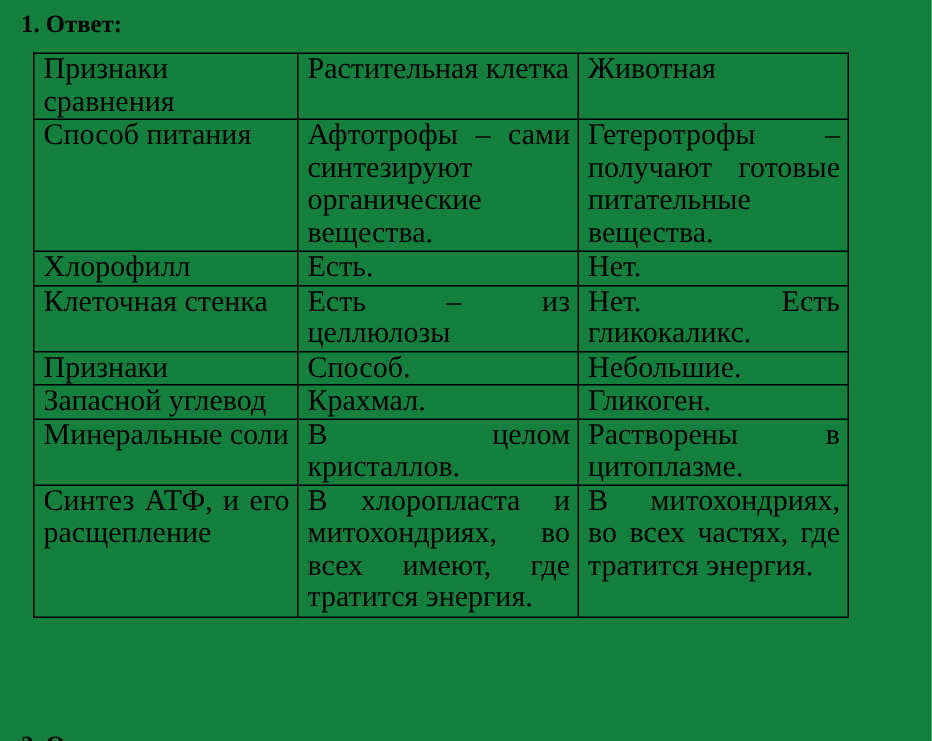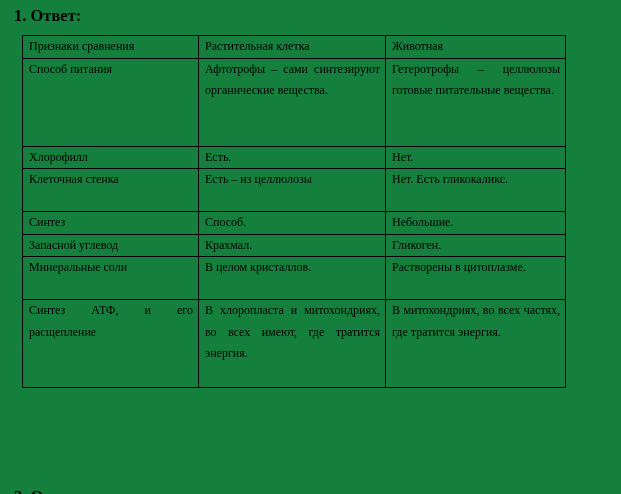--- a/index.html
+++ b/index.html
@@ -23,21 +23,21 @@
     font-weight: bold;
     white-space: nowrap;
   }
   table.cmp {
     position: absolute;
     left: 22px;
     top: 35px;
     width: 543px;
     border-collapse: collapse;
     table-layout: fixed;
-    font-size: 12px;
+    font-size: 20px;
     line-height: 21.5px;
   }
   table.cmp col.c1 { width: 176px; }
   table.cmp col.c2 { width: 187px; }
   table.cmp col.c3 { width: 180px; }
   table.cmp td, table.cmp th {
     border: 1px solid #000000;
     vertical-align: top;
     padding: 0 5px 0 6px;
     font-weight: normal;
@@ -81,34 +81,34 @@
       </colgroup>
     <tbody>
       <tr class="h22">
         <th>Признаки сравнения</th>
         <th>Растительная клетка</th>
         <th>Животная</th>
       </tr>
       <tr class="h88">
         <td class="just">Способ питания</td>
         <td class="just">Афтотрофы – сами синтезируют органические вещества.</td>
-        <td class="just">Гетеротрофы – целлюлозы готовые питательные вещества.</td>
+        <td class="just">Гетеротрофы – получают готовые питательные вещества.</td>
       </tr>
       <tr class="h22">
         <td class="just">Хлорофилл</td>
         <td class="just">Есть.</td>
         <td class="just">Нет.</td>
       </tr>
       <tr class="h43">
         <td class="just">Клеточная стенка</td>
         <td class="just">Есть – из целлюлозы</td>
         <td class="just">Нет. Есть гликокаликс.</td>
       </tr>
       <tr class="h22">
-        <td class="just">Синтез</td>
+        <td class="just">Признаки</td>
         <td class="just">Способ.</td>
         <td class="just">Небольшие.</td>
       </tr>
       <tr class="h22">
         <td class="just">Запасной углевод</td>
         <td class="just">Крахмал.</td>
         <td class="just">Гликоген.</td>
       </tr>
       <tr class="h43">
         <td class="just">Минеральные соли</td>

